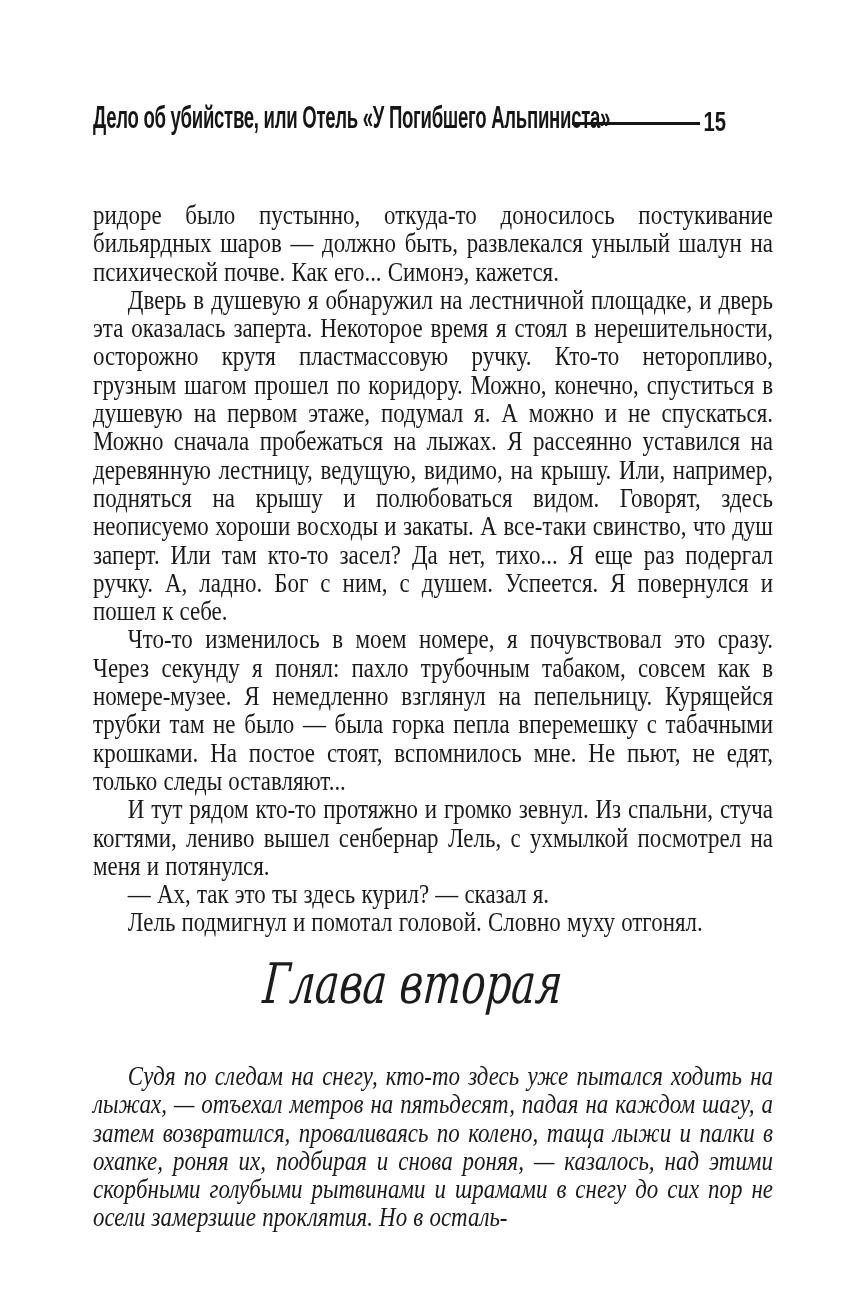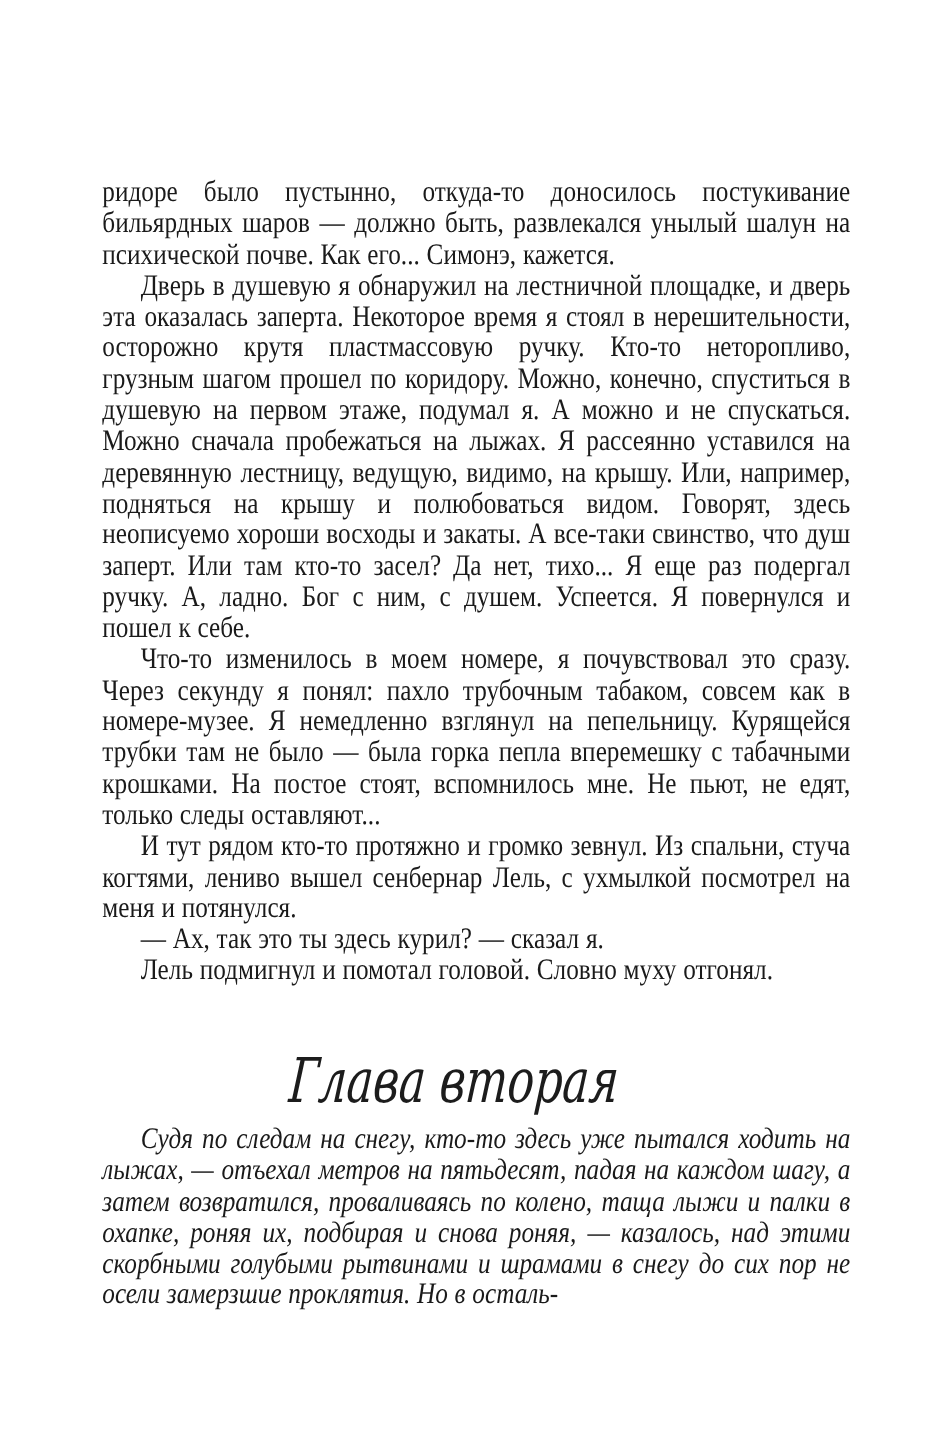--- a/index.html
+++ b/index.html
@@ -58,20 +58,21 @@
     transform: scaleX(0.75);
     transform-origin: right top;
     color: #161616;
   }
 
   
   .text-block {
     position: absolute;
     left: 93px;
     width: 680px;
+    margin-top: 41px;
   }
   .block-top { top: 160px; }
   .block-bottom { top: 1021px; font-style: italic; }
   .scale-wrap {
     width: 800px;
     transform: scaleX(0.85);
     transform-origin: left top;
   }
   .para {
     margin: 0;
@@ -108,20 +109,25 @@
     transform-origin: center;
     color: #1c1c1c;
     white-space: nowrap;
   }
 </style>
 </head>
 <body>
 
 <div class="page">
 
+  <header class="running-head">
+    <span class="rh-title">Дело об убийстве, или Отель «У Погибшего Альпиниста»</span>
+    <span class="rh-rule"></span>
+    <span class="rh-num">15</span>
+  </header>
 
   <main class="text-block block-top">
     <div class="scale-wrap">
       <p class="para no-indent">ридоре было пустынно, откуда-то доносилось постукивание бильярдных шаров — должно быть, развлекался унылый шалун на психической почве. Как его... Симонэ, кажется.</p>
       <p class="para">Дверь в душевую я обнаружил на лестничной площадке, и дверь эта оказалась заперта. Некоторое время я стоял в нерешительности, осторожно крутя пластмассовую ручку. Кто-то неторопливо, грузным шагом прошел по коридору. Можно, конечно, спуститься в душевую на первом этаже, подумал я. А можно и не спускаться. Можно сначала пробежаться на лыжах. Я рассеянно уставился на деревянную лестницу, ведущую, видимо, на крышу. Или, например, подняться на крышу и полюбоваться видом. Говорят, здесь неописуемо хороши восходы и закаты. А все-таки свинство, что душ заперт. Или там кто-то засел? Да нет, тихо... Я еще раз подергал ручку. А, ладно. Бог с ним, с душем. Успеется. Я повернулся и пошел к себе.</p>
       <p class="para">Что-то изменилось в моем номере, я почувствовал это сразу. Через секунду я понял: пахло трубочным табаком, совсем как в номере-музее. Я немедленно взглянул на пепельницу. Курящейся трубки там не было — была горка пепла вперемешку с табачными крошками. На постое стоят, вспомнилось мне. Не пьют, не едят, только следы оставляют...</p>
       <p class="para">И тут рядом кто-то протяжно и громко зевнул. Из спальни, стуча когтями, лениво вышел сенбернар Лель, с ухмылкой посмотрел на меня и потянулся.</p>
       <p class="para">— Ах, так это ты здесь курил? — сказал я.</p>
       <p class="para">Лель подмигнул и помотал головой. Словно муху отгонял.</p>
     </div>

